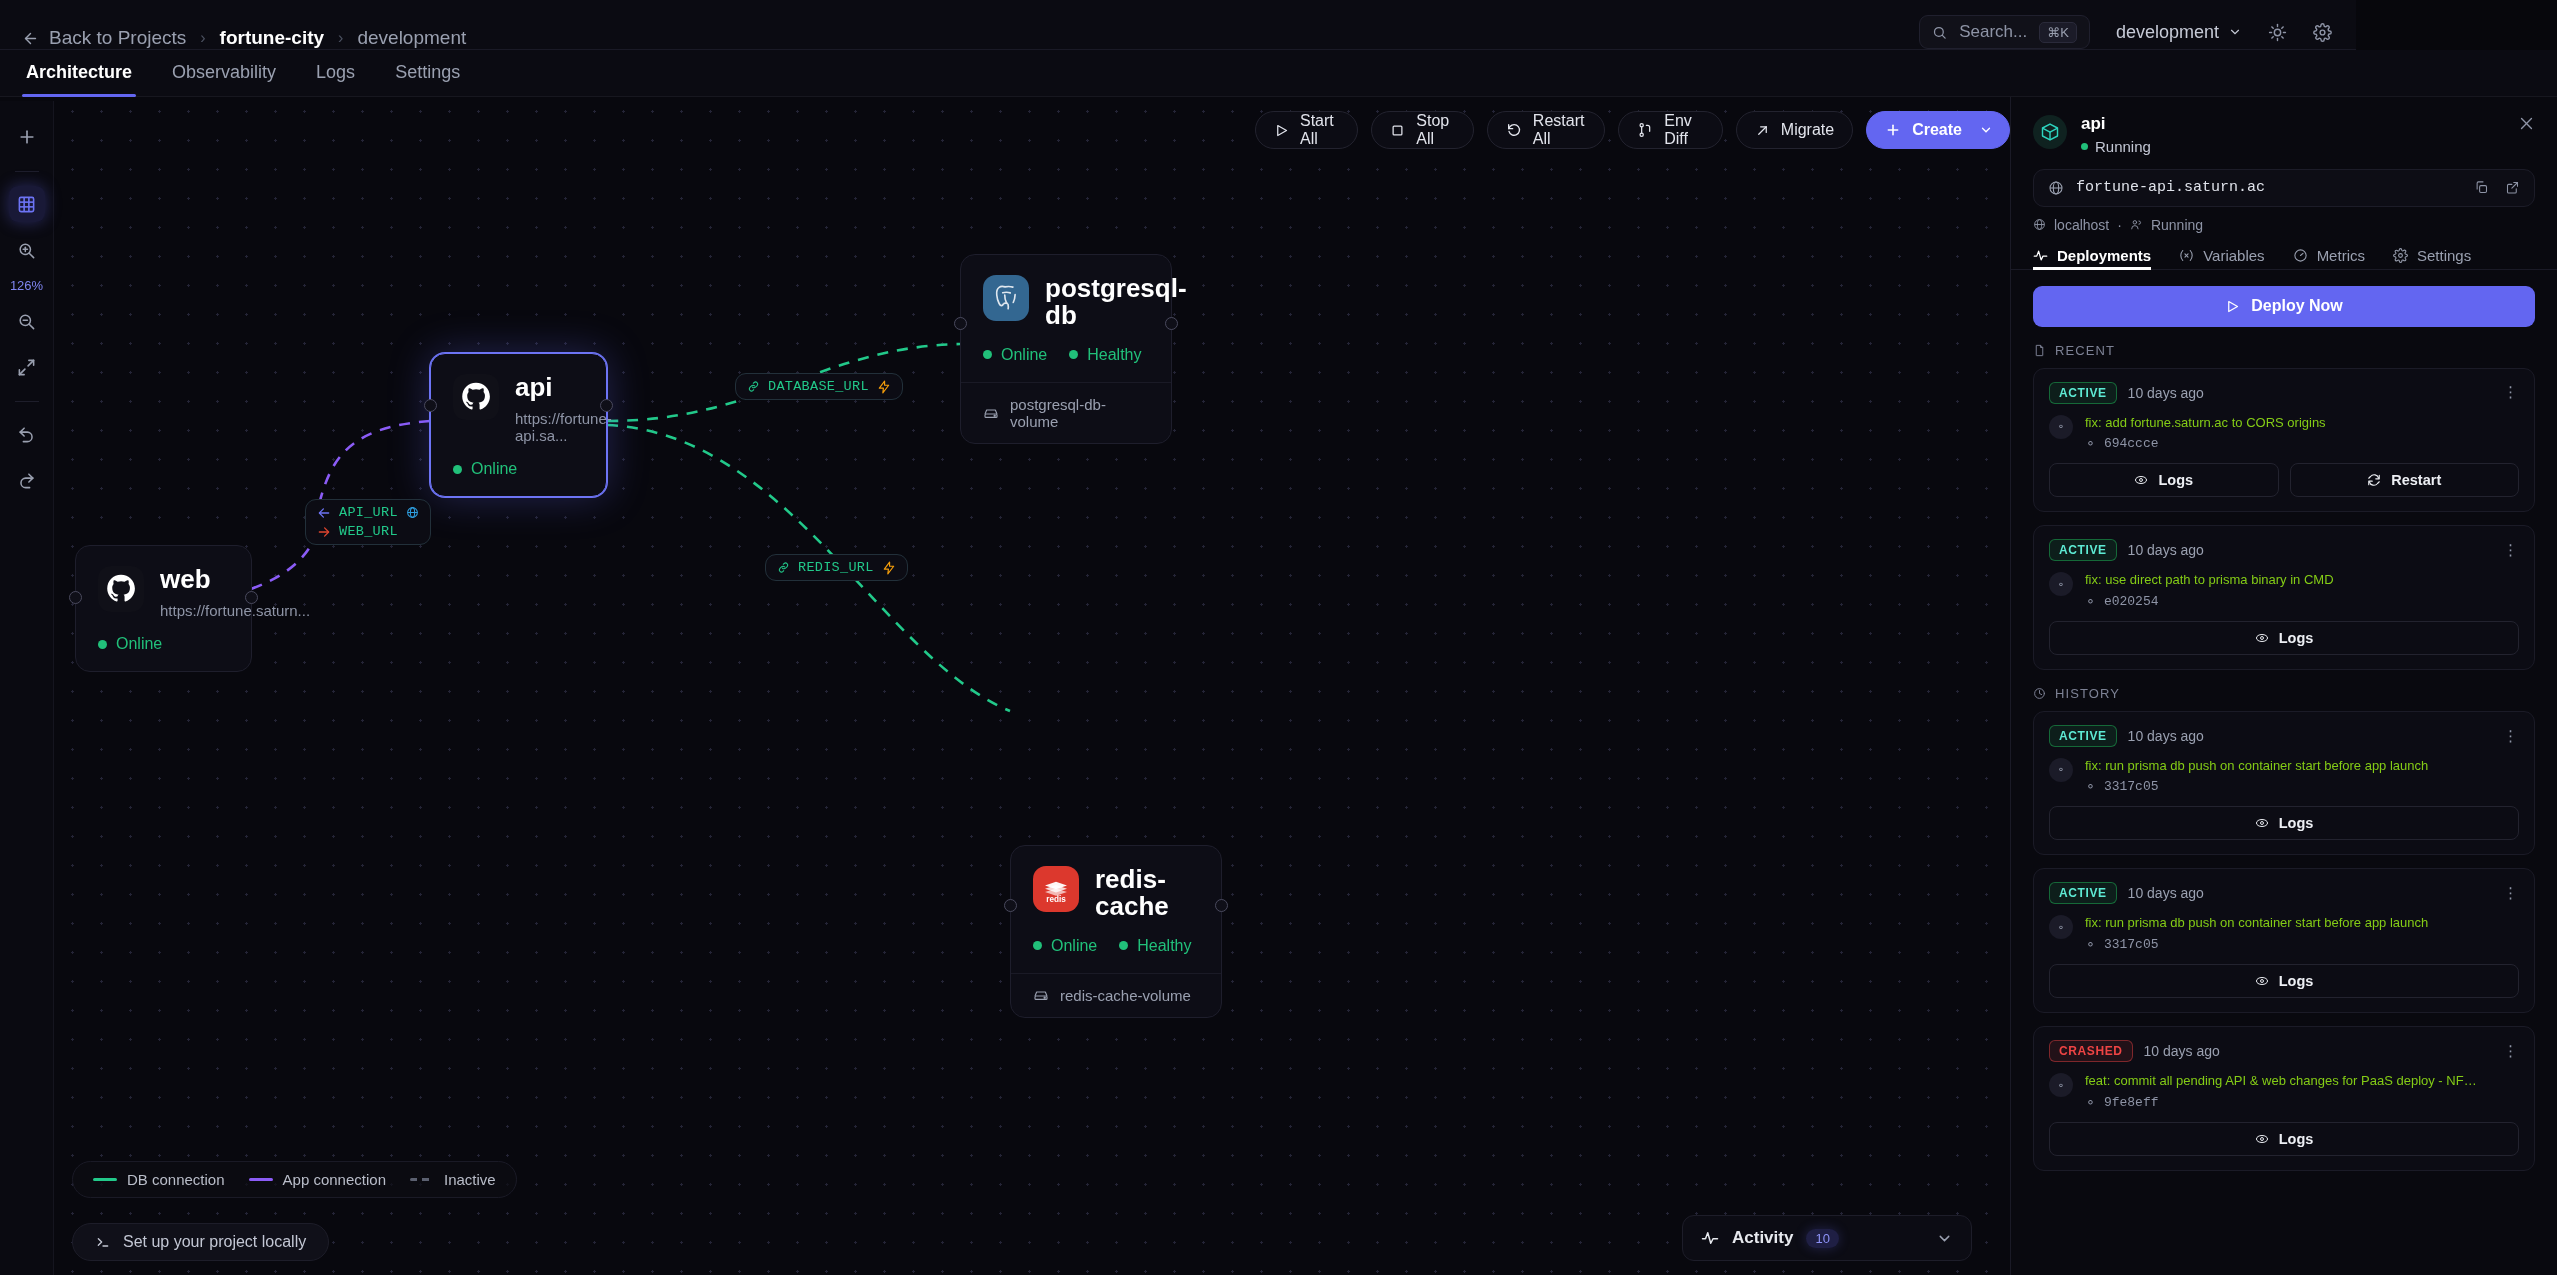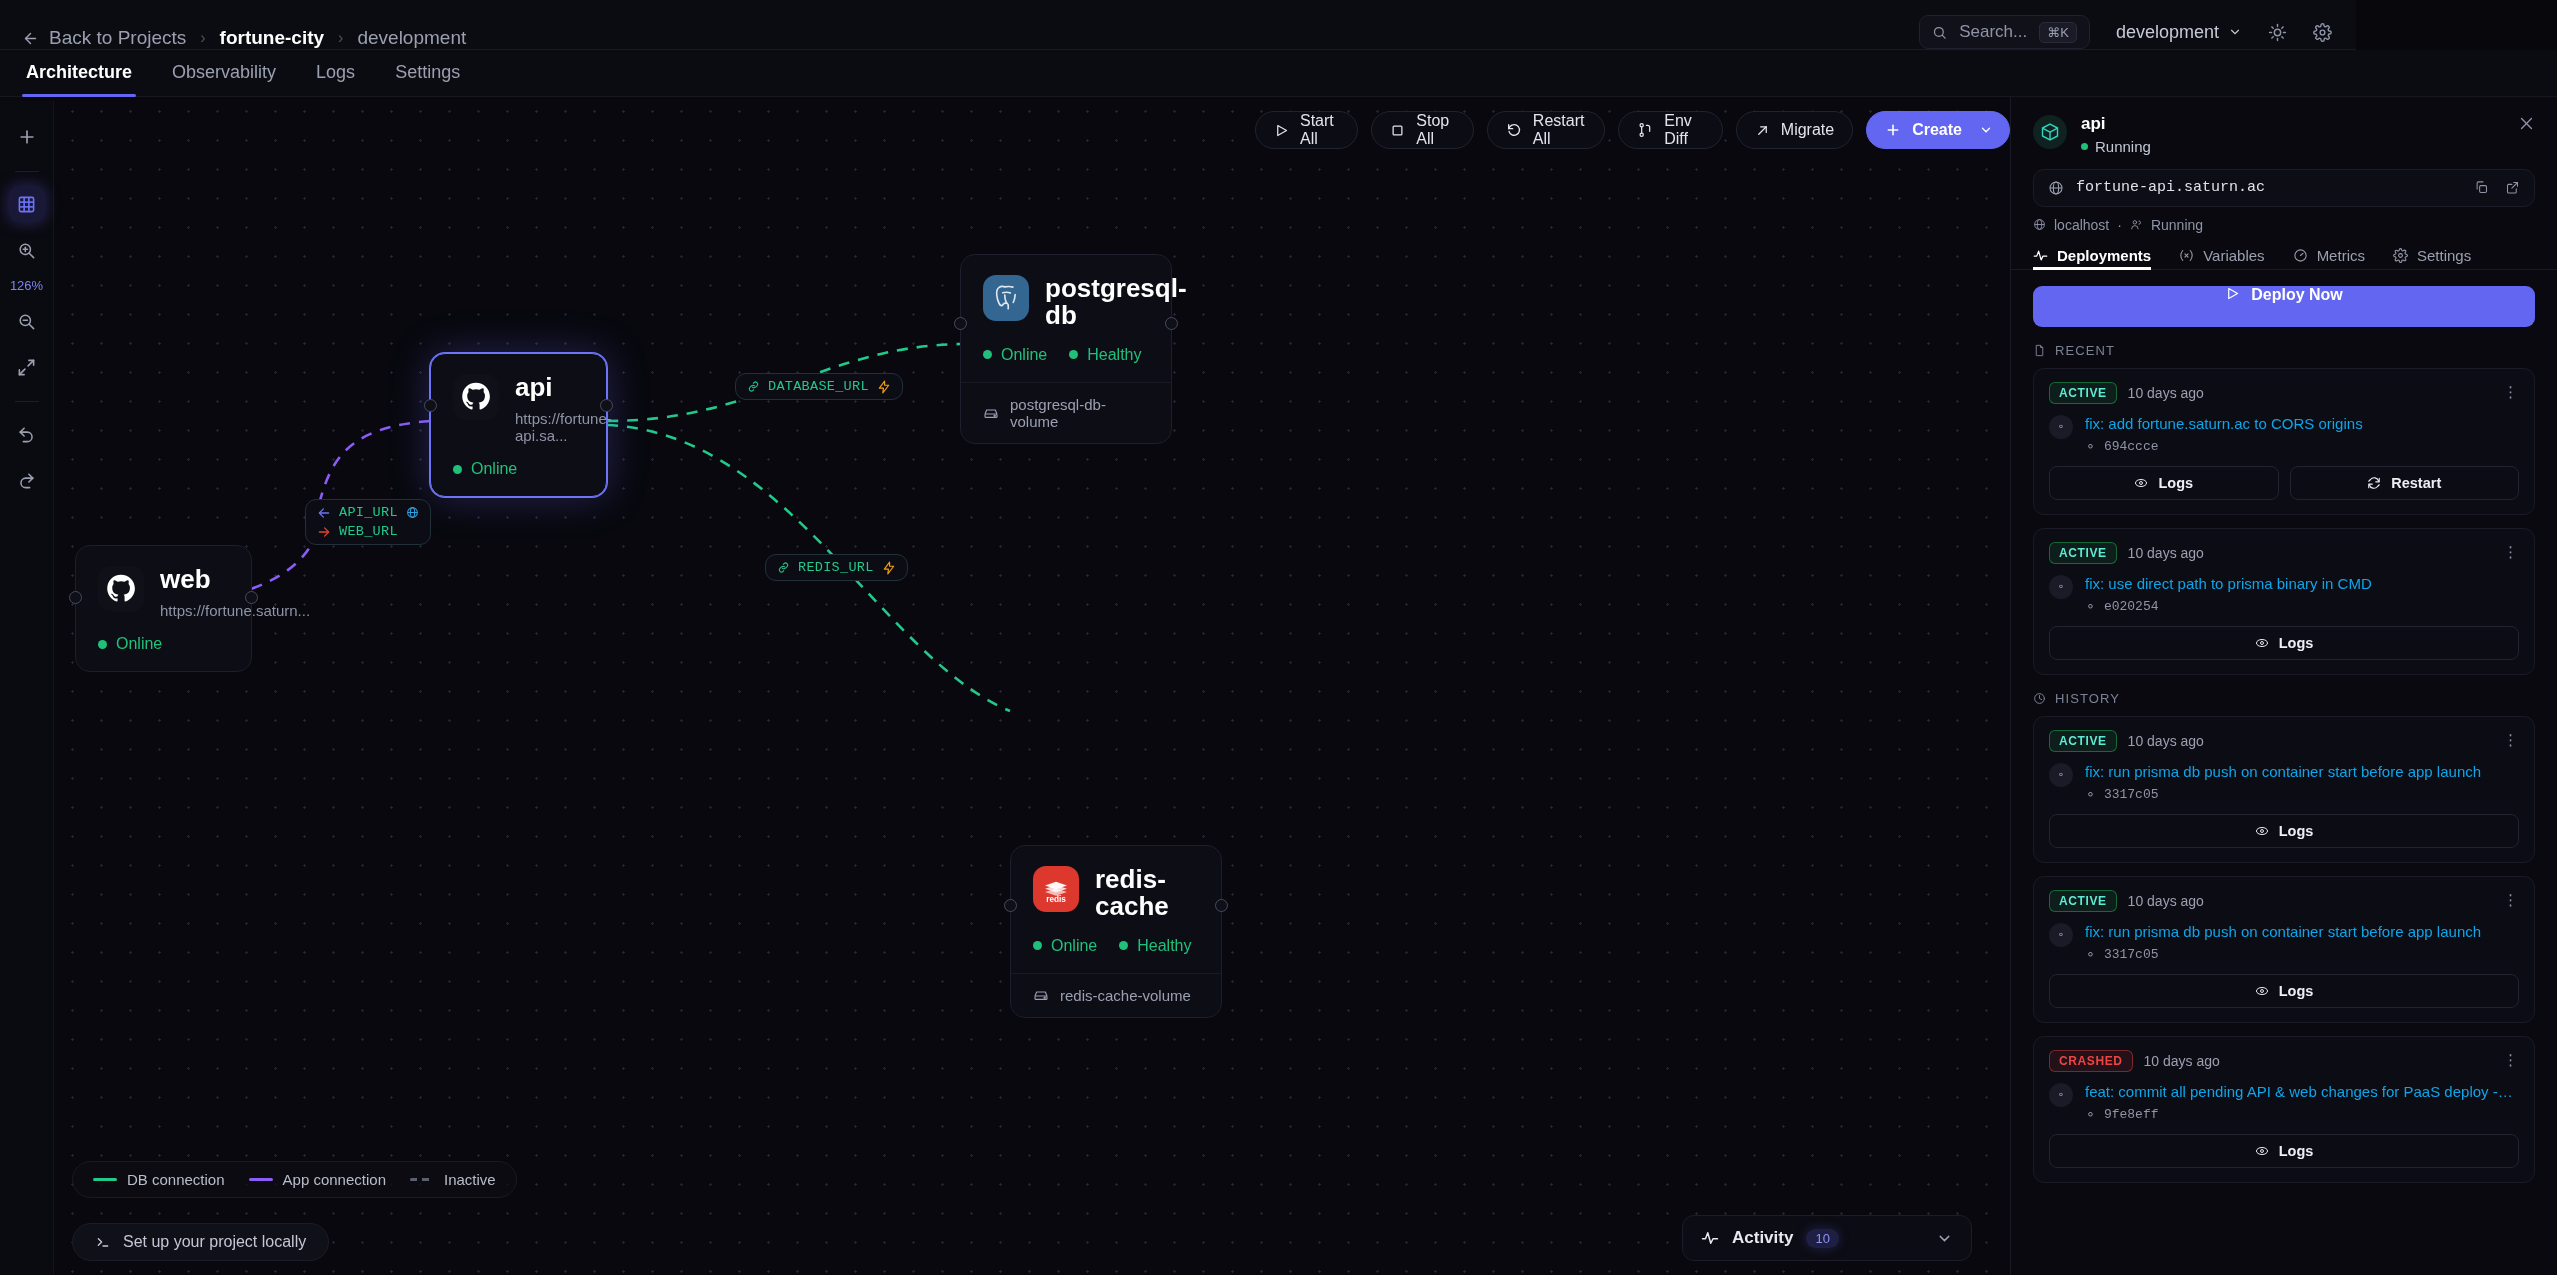--- a/index.html
+++ b/index.html
@@ -176,37 +176,37 @@
     display: flex; align-items: flex-end; gap: 28px; margin-top: 14px;
     border-bottom: 1px solid #1a1a26; padding: 0 22px;
   }
   .p-tab { display: flex; align-items: center; gap: 9px; font-size: 15px; color: #9aa0b0;
            padding-bottom: 5px; cursor: pointer; position: relative; }
   .p-tab.active { color: #fff; font-weight: bold; }
   .p-tab.active:after { content: ""; position: absolute; left: 0; right: 0; bottom: -1px; height: 2.5px; background: #fff; }
   .p-body { padding: 16px 22px 0 22px; }
   .deploy-btn {
     width: 100%; height: 41px; background: #6366f1; border: none; border-radius: 9px;
-    color: #fff; font-size: 16px; font-weight: bold; display: flex; align-items: flex-start;
+    color: #fff; font-size: 16px; font-weight: bold; display: flex; align-items: center;
     justify-content: center; gap: 11px; cursor: pointer; font-family: inherit;
   }
   .sec-head { display: flex; align-items: center; gap: 9px; font-size: 13px; color: #7d8295;
               letter-spacing: 1.1px; margin: 16px 0 10px 0; }
   .dep-card { background: #0c0c14; border: 1px solid #1b1b27; border-radius: 11px;
               padding: 13px 15px 14px 15px; margin-bottom: 13px; }
   .dep-r1 { display: flex; align-items: center; gap: 11px; }
   .pill { font-size: 12px; font-weight: bold; letter-spacing: .6px; border-radius: 6px; padding: 3px 9px; }
   .pill.active { color: #5eead4; background: rgba(34,197,94,.10); border: 1px solid rgba(34,197,94,.45); }
   .pill.crashed { color: #ef4444; background: rgba(239,68,68,.10); border: 1px solid rgba(239,68,68,.45); }
   .dep-time { font-size: 14px; color: #9aa0b0; }
   .dep-more { margin-left: auto; color: #8e94a6; cursor: pointer; letter-spacing: 1px; font-size: 15px; line-height: .7; }
   .dep-r2 { display: flex; align-items: flex-start; gap: 12px; margin-top: 11px; }
   .commit-av { width: 24px; height: 24px; border-radius: 50%; background: #1b1b28; flex: 0 0 24px;
                display: flex; align-items: center; justify-content: center; color: #8e94a6; font-size: 10px; }
-  .dep-msg { font-size: 15px; color: #0ea5e9; line-height: 1.2; overflow: hidden; white-space: nowrap; text-overflow: ellipsis; max-width: 430px; }
+  .dep-msg { font-size: 13px; color: #84cc16; line-height: 1.2; overflow: hidden; white-space: nowrap; text-overflow: ellipsis; max-width: 430px; }
   .dep-sha { display: flex; align-items: center; gap: 8px; margin-top: 6px; font-size: 13px; color: #8e94a6; }
   .dep-acts { display: flex; gap: 11px; margin-top: 12px; }
   .dep-act {
     flex: 1; height: 34px; border: 1px solid #23232f; border-radius: 8px; background: transparent;
     color: #edeff4; font-size: 14.5px; font-weight: bold; display: flex; align-items: center;
     justify-content: center; gap: 10px; cursor: pointer; font-family: inherit;
   }
   svg { display: block; }
 </style>
 </head>

